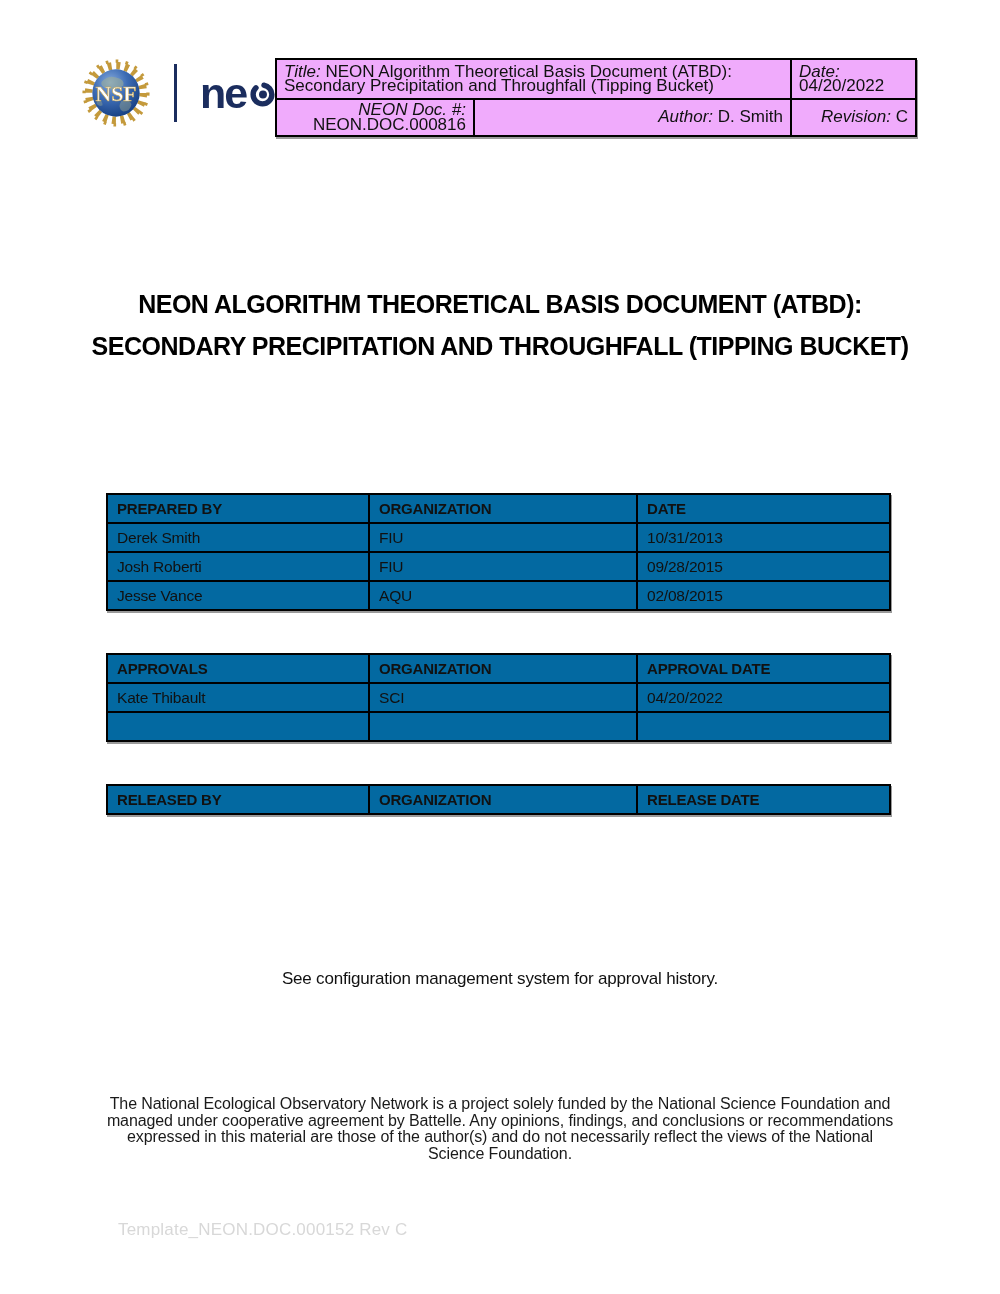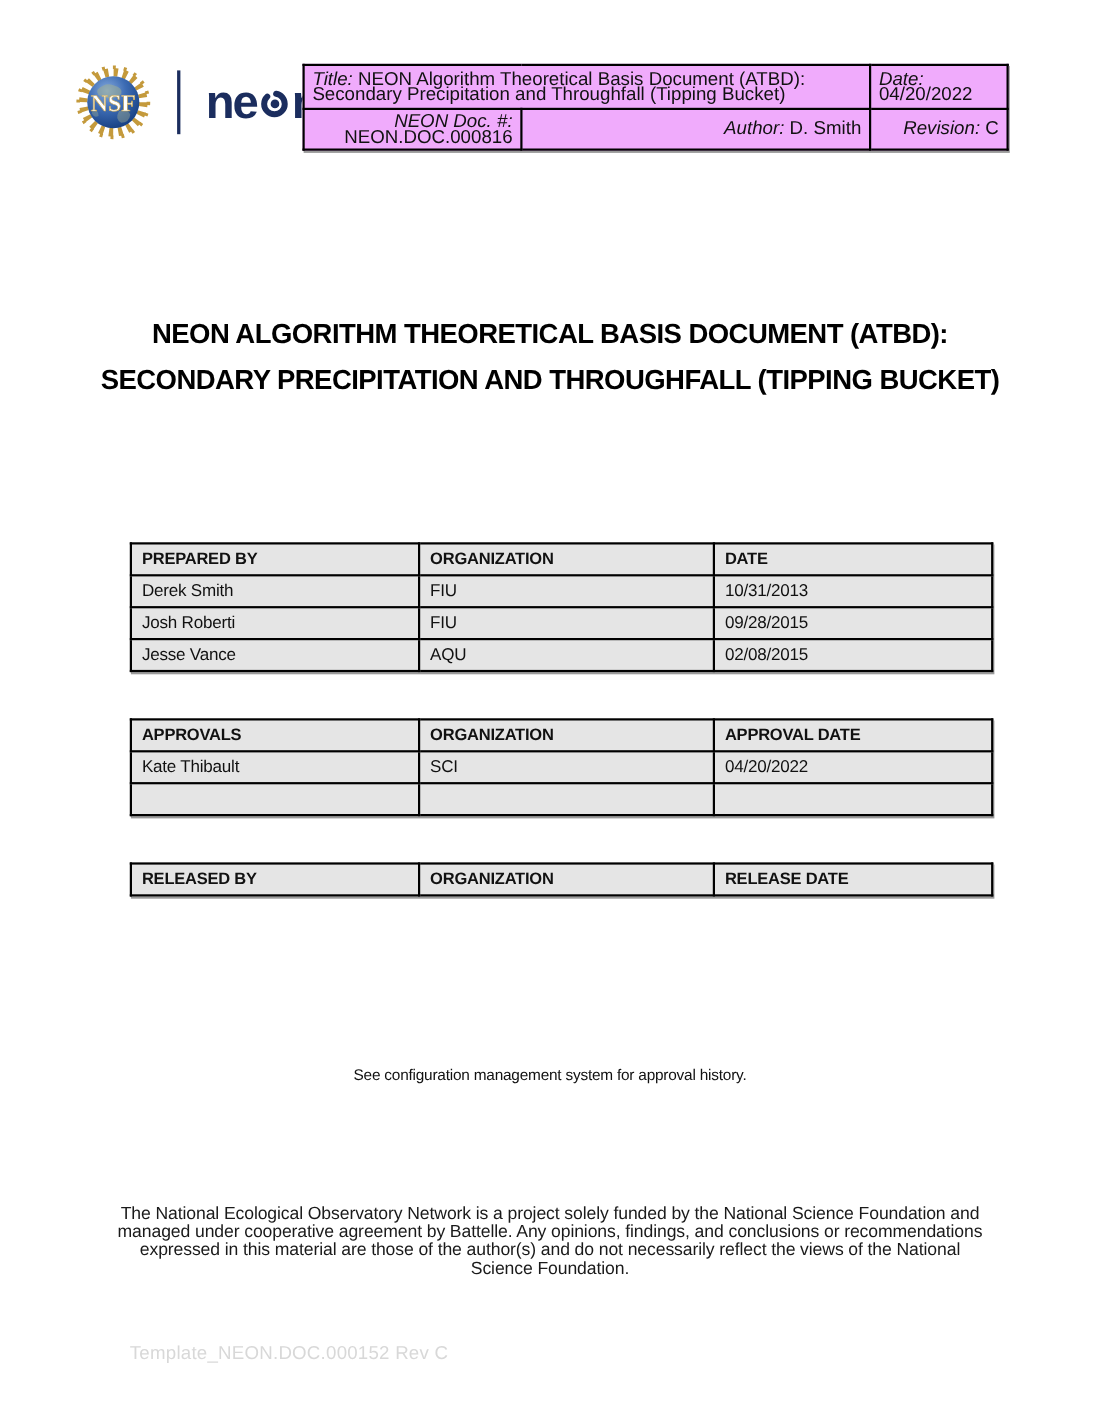--- a/index.html
+++ b/index.html
@@ -10,21 +10,21 @@
     position: relative;
     width: 1000px;
     height: 1294px;
     background: #ffffff;
     overflow: hidden;
   }
 
   
   .logo-block {
     position: absolute;
-    left: 68px;
+    left: 81px;
     top: 56px;
     height: 74px;
     display: flex;
     align-items: center;
     gap: 23px;
     justify-content: flex-end;
   }
   .logo-divider {
     width: 3px;
     height: 58px;
@@ -82,27 +82,27 @@
     font-size: 25px;
     font-weight: bold;
     letter-spacing: -0.5px;
     line-height: 42px;
     color: #000;
   }
 
   
   table.doc-table {
     position: absolute;
-    left: 118px;
+    left: 106px;
     border-collapse: collapse;
     table-layout: fixed;
     width: 783px;
     font-size: 15.5px;
     box-shadow: 1px 2px 0 0 #9a9a9a;
-    background: #e5e5e5;
+    background: #0369a1;
   }
   table.doc-table th, table.doc-table td {
     border: 2px solid #000;
     height: 29px;
     padding: 2px 9px;
     text-align: left;
     vertical-align: middle;
     letter-spacing: -0.2px;
     white-space: nowrap;
     overflow: hidden;
@@ -112,21 +112,21 @@
   #table-approvals { top: 653px; }
   #table-released { top: 784px; }
 
   
   .cms-note {
     position: absolute;
     top: 969px;
     left: 0;
     width: 100%;
     text-align: center;
-    font-size: 14px;
+    font-size: 17px;
     letter-spacing: -0.2px;
     color: #111;
   }
   .disclaimer {
     position: absolute;
     top: 1096px;
     left: 50%;
     transform: translateX(-50%);
     width: 788px;
     text-align: center;

